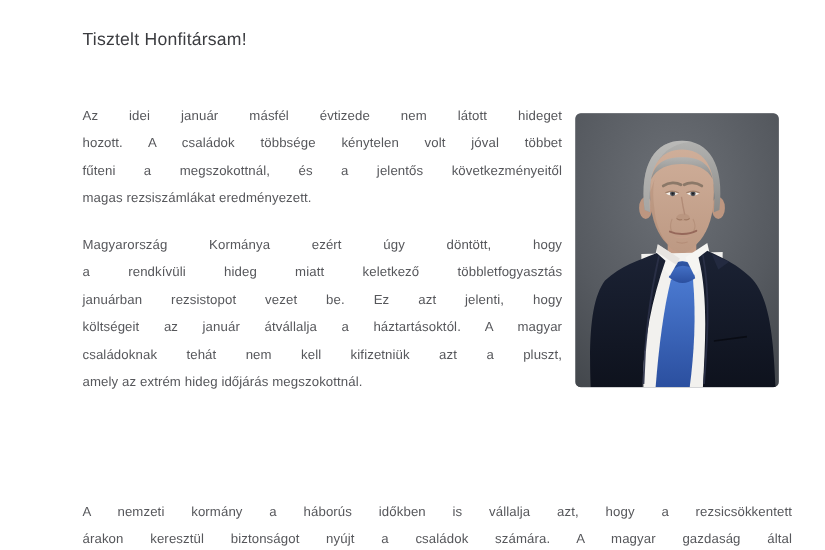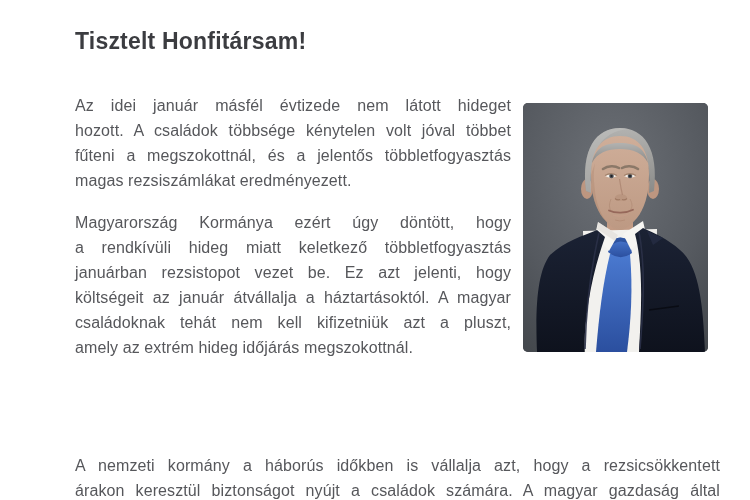--- a/index.html
+++ b/index.html
@@ -3,25 +3,25 @@
 <meta charset="utf-8">
 <style>
   html,body{margin:0;padding:0}
   body{
     width:750px;height:500px;overflow:hidden;background:#ffffff;
     font-family:"Liberation Sans",sans-serif;
   }
   .page{position:relative;width:750px;height:500px;background:#ffffff}
   .title{
     position:absolute;left:75px;top:28px;margin:0;
-    font-size:23px;font-weight:700;letter-spacing:.2px;color:#3b3c40;
+    font-size:16px;font-weight:400;letter-spacing:.2px;color:#3b3c40;
   }
   .para{
     position:absolute;left:75px;color:#56575b;
-    font-size:16px;line-height:25px;letter-spacing:.1px;
+    font-size:12px;line-height:25px;letter-spacing:.1px;
   }
   .para.narrow{width:436px}
   .para.wide{width:645px}
   .line{text-align:justify;text-align-last:justify;white-space:normal}
   .line.last{text-align:center;text-align-last:left}
   .portrait{
     position:absolute;left:523px;top:103px;width:185px;height:249px;
     margin:0;border-radius:5px;overflow:hidden;background:#5a5e64;
   }
   .portrait svg{display:block}
@@ -29,21 +29,21 @@
 </head>
 <body>
 
 <div class="page">
 
   <h1 class="title">Tisztelt Honfitársam!</h1>
 
   <div class="para narrow" style="top:93px">
       <div class="line">Az idei január másfél évtizede nem látott hideget</div>
       <div class="line">hozott. A családok többsége kénytelen volt jóval többet</div>
-      <div class="line">fűteni a megszokottnál, és a jelentős többletfogyasztás</div>
+      <div class="line">fűteni a megszokottnál, és a jelentős következményeitől</div>
       <div class="line last">magas rezsiszámlákat eredményezett.</div>
     </div>
   <div class="para narrow" style="top:210px">
       <div class="line">Magyarország Kormánya ezért úgy döntött, hogy</div>
       <div class="line">a rendkívüli hideg miatt keletkező többletfogyasztás</div>
       <div class="line">januárban rezsistopot vezet be. Ez azt jelenti, hogy</div>
       <div class="line">költségeit az január átvállalja a háztartásoktól. A magyar</div>
       <div class="line">családoknak tehát nem kell kifizetniük azt a pluszt,</div>
       <div class="line last">amely az extrém hideg időjárás megszokottnál.</div>
     </div>

